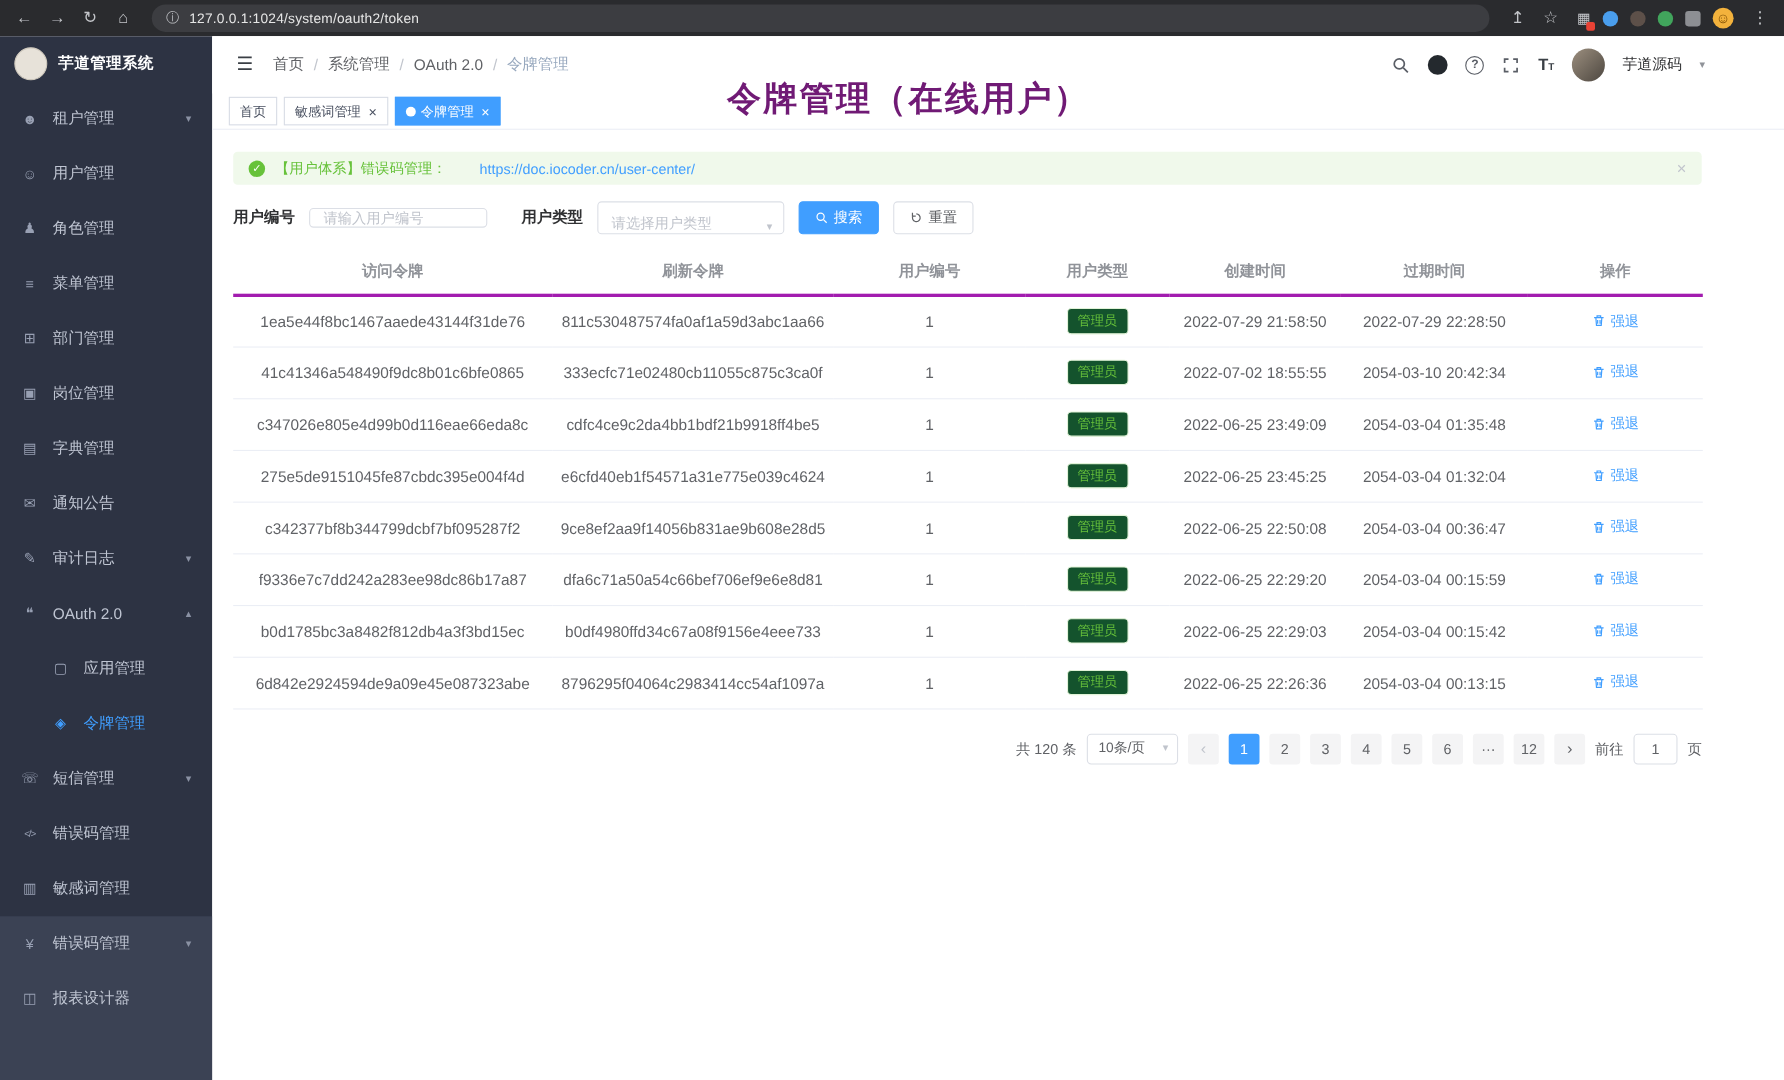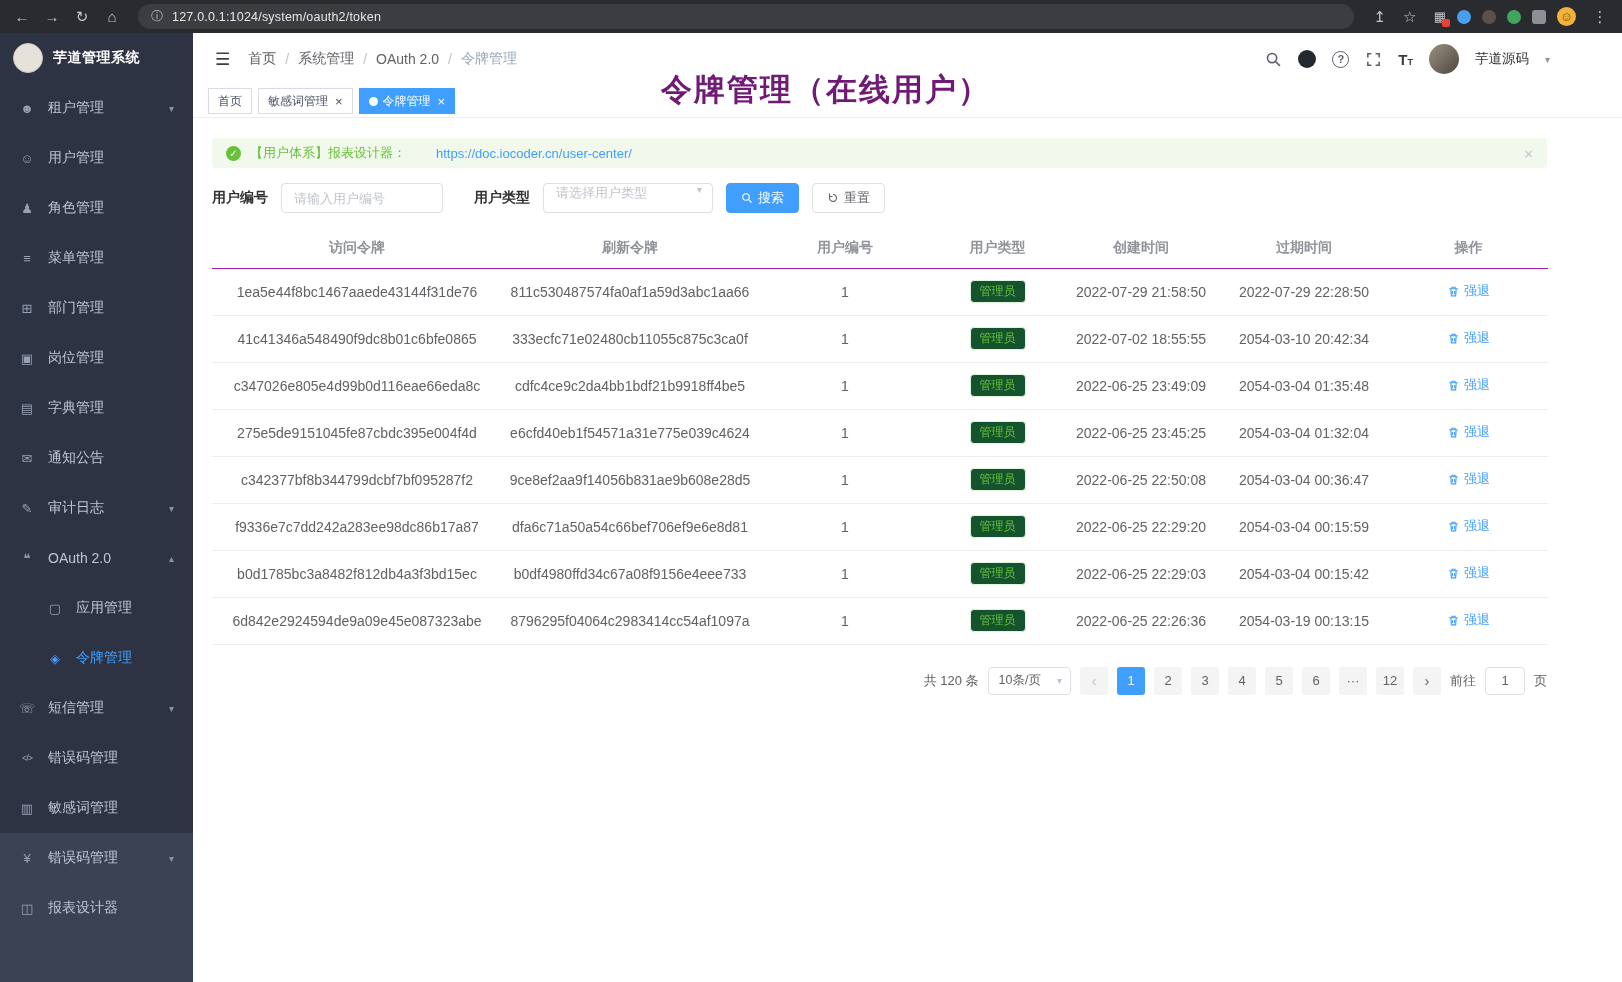--- a/index.html
+++ b/index.html
@@ -72,31 +72,31 @@
   
   .content { flex:1; padding:20px 75px 0 19px; min-height:0; }
   .alert { height:30px; background:#f0f9eb; border-radius:4px; display:flex; align-items:center; gap:9px; padding:0 14px; margin-bottom:15px; font-size:13px; }
   .alert-check { width:15px; height:15px; flex:0 0 15px; border-radius:50%; background:#67c23a; color:#fff; font-size:10px; display:flex; align-items:center; justify-content:center; }
   .alert-text { color:#67c23a; }
   .alert-link { color:#409eff; text-decoration:none; cursor:pointer;margin-left:21px; }
   .alert-close { margin-left:auto; color:#c0c4cc; font-size:15px; cursor:pointer; }
 
   .filters { display:flex; align-items:center; margin-bottom:15px; }
   .f-label { font-size:14px; font-weight:700; color:#303133; margin-right:13px; white-space:nowrap; }
-  .f-input { width:162px; height:30px; border:1px solid #dcdfe6; border-radius:4px; padding:0 12px; font-size:13px; color:#606266; margin-right:31px; outline:none; font-family:inherit; }
+  .f-input { width:162px; height:18px; border:1px solid #dcdfe6; border-radius:4px; padding:0 12px; font-size:13px; color:#606266; margin-right:31px; outline:none; font-family:inherit; }
   .f-input::placeholder { color:#c0c4cc; }
-  .f-select { width:170px; height:30px; border:1px solid #dcdfe6; border-radius:4px; padding:0 10px 0 12px; display:flex; align-items:flex-start; justify-content:space-between; font-size:13px; color:#c0c4cc; margin-right:13px; cursor:pointer; }
+  .f-select { width:170px; height:30px; border:1px solid #dcdfe6; border-radius:4px; padding:0 10px 0 12px; display:flex; align-items:flex-end; justify-content:space-between; font-size:13px; color:#c0c4cc; margin-right:13px; cursor:pointer; }
   .sel-caret { font-size:10px; color:#c0c4cc; }
   .btn { height:30px; border-radius:4px; font-size:13px; display:inline-flex; align-items:center; gap:5px; padding:0 14px; cursor:pointer; border:1px solid transparent; font-family:Liberation Sans, sans-serif; }
   .btn .ic { width:12px; height:12px; }
   .btn.primary { background:#409eff; border-color:#409eff; color:#fff; margin-right:13px; }
   .btn.plain { background:#fff; border-color:#dcdfe6; color:#606266; }
 
   .tbl { width:100%; border-collapse:collapse; table-layout:fixed; }
-  .tbl th { height:40px; font-size:14px; font-weight:600; color:#909399; text-align:center; border-bottom:1px solid #a21caf; padding:0 4px; white-space:nowrap; }
+  .tbl th { height:40px; font-size:14px; font-weight:600; color:#909399; text-align:center; border-bottom:3px solid #a21caf; padding:0 4px; white-space:nowrap; }
   .tbl td { height:47px; font-size:14px; color:#606266; text-align:center; border-bottom:1px solid #ebeef5; padding:0 4px; white-space:nowrap; overflow:hidden; }
   .tag { display:inline-block; padding:3px 9px; font-size:12px; border-radius:4px; background:#14532d; border:1px solid #e1f3d8; color:#67c23a; line-height:1.3; }
   .link { color:#409eff; font-size:13px; display:inline-flex; align-items:center; gap:4px; cursor:pointer; text-decoration:none; }
   .link .ic { width:13px; height:13px; }
 
   .pagination { display:flex; align-items:center; justify-content:flex-end; gap:9px; padding:22px 0 16px; font-size:13px; color:#606266; }
   .pg-size { height:28px; border:1px solid #dcdfe6; border-radius:4px; display:flex; align-items:center; gap:16px; padding:0 8px 0 10px; font-size:12.5px; cursor:pointer; }
   .pg-btn { min-width:28px; height:28px; border:none; border-radius:3px; background:#f4f4f5; color:#606266; font-size:13px; cursor:pointer; font-family:inherit; padding:0 6px; }
   .pg-btn.active { background:#409eff; color:#fff; }
   .pg-prev { color:#c0c4cc; font-size:15px; }
@@ -276,21 +276,21 @@
           <span class="tab-dot"></span>
           <span>令牌管理</span>
           <span class="tab-x">×</span>
         </div>
       </div>
 
       <div class="content">
 
         <div class="alert">
           <span class="alert-check">✓</span>
-          <span class="alert-text">【用户体系】报表设计器：</span>
+          <span class="alert-text">【用户体系】错误码管理：</span>
           <a class="alert-link">https://doc.iocoder.cn/user-center/</a>
           <span class="alert-close">×</span>
         </div>
 
         <div class="filters">
           <label class="f-label">用户编号</label>
           <input class="f-input" placeholder="请输入用户编号" style="">
           <label class="f-label">用户类型</label>
           <div class="f-select">
             <span>请选择用户类型</span>
@@ -469,21 +469,21 @@
               </tr>
 
               <tr>
                 <td>6d842e2924594de9a09e45e087323abe</td>
                 <td>8796295f04064c2983414cc54af1097a</td>
                 <td>1</td>
                 <td>
                   <span class="tag">管理员</span>
                 </td>
                 <td>2022-06-25 22:26:36</td>
-                <td>2054-03-19 00:13:15</td>
+                <td>2054-03-04 00:13:15</td>
                 <td>
                   <a class="link">
                     <svg class="ic">
                       <use href="#ic-trash"></use>
                     </svg>
                     <span>强退</span>
                   </a>
                 </td>
               </tr>
 

